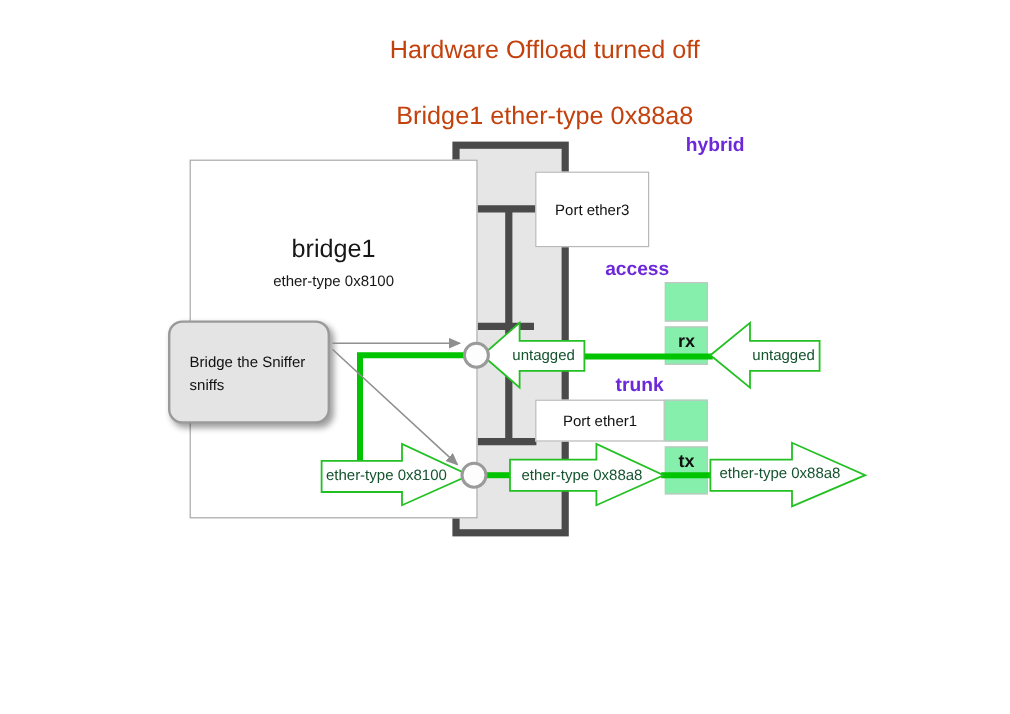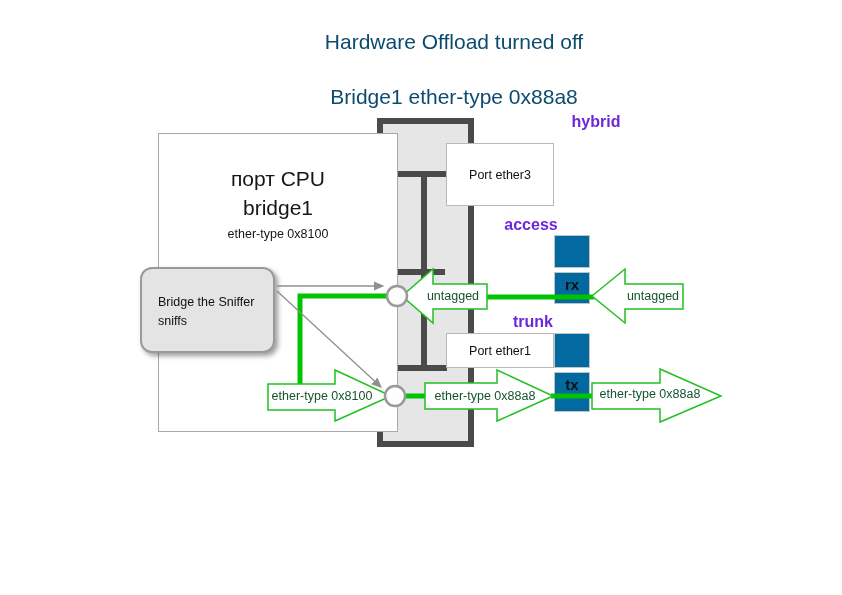--- a/index.html
+++ b/index.html
@@ -2,26 +2,26 @@
 <html><head>
 <meta charset="utf-8">
 <style>
   html,body{margin:0;padding:0;background:#ffffff;}
   #stage{
     position:relative;width:842px;height:595px;background:#ffffff;
     font-family:"Liberation Sans",sans-serif;color:#111;overflow:hidden;
   }
   .abs{position:absolute;}
   svg.layer{position:absolute;left:0;top:0;}
-  .title{font-size:21px;text-align:center;color:#0c4a6e;}
+  .title{font-size:21px;text-align:center;color:#c2410c;}
   .caption{font-size:15px;text-align:center;color:#161616;}
   .box{position:absolute;background:#ffffff;border:1px solid #a8a8a8;box-sizing:border-box;}
   .portbox{position:absolute;background:#ffffff;border:1px solid #b8b8b8;box-sizing:border-box;
            display:flex;align-items:center;justify-content:center;font-size:12.5px;color:#111;}
-  .cell{position:absolute;background:#0369a1;border:1px solid #c4c4c4;box-sizing:border-box;
+  .cell{position:absolute;background:#86efac;border:1px solid #c4c4c4;box-sizing:border-box;
         display:flex;align-items:center;justify-content:center;font-size:15px;font-weight:bold;color:#111;}
   .modelabel{position:absolute;font-size:16px;font-weight:bold;color:#6d28d9;text-align:center;}
   .flowlabel{position:absolute;font-size:12.5px;color:#14532d;text-align:center;pointer-events:none;}
   .cputext1{font-size:21px;text-align:center;color:#161616;}
   .cputext3{font-size:12.5px;text-align:center;color:#161616;}
   .callout{
     position:absolute;background:#e4e4e4;border:2px solid #9a9a9a;border-radius:12px;
     box-shadow:3px 3px 5px rgba(0,0,0,0.38);box-sizing:border-box;
     font-size:12.5px;color:#111;padding:24px 10px 0 16px;line-height:1.5;
   }
@@ -36,26 +36,25 @@
     <line x1="424" y1="172" x2="424" y2="370" stroke="#4a4a4a" stroke-width="6"></line>
     <line x1="398" y1="174" x2="447" y2="174" stroke="#4a4a4a" stroke-width="6"></line>
     <line x1="398" y1="272" x2="445" y2="272" stroke="#4a4a4a" stroke-width="6"></line>
     <line x1="398" y1="368" x2="447" y2="368" stroke="#4a4a4a" stroke-width="6"></line>
   </svg>
 
   <div class="abs title" style="left:254px;top:30px;width:400px;z-index:2">Hardware Offload turned off</div>
   <div class="abs title" style="left:254px;top:85px;width:400px;z-index:2">Bridge1 ether-type 0x88a8</div>
 
   <div class="box" style="left:158px;top:133px;width:240px;height:299px;z-index:2">
-    <div class="abs cputext1" style="left:0;top:33px;width:238px">порт CPU</div>
     <div class="abs cputext1" style="left:0;top:62px;width:238px">bridge1</div>
     <div class="abs cputext3" style="left:0;top:93px;width:238px">ether-type 0x8100</div>
   </div>
 
-  <div class="portbox" style="left:446px;top:143px;width:108px;height:63px;z-index:2">
+  <div class="portbox" style="left:446px;top:143px;width:95px;height:63px;z-index:2">
     <span>Port ether3</span>
   </div>
   <div class="portbox" style="left:446px;top:333px;width:108px;height:35px;z-index:2">
     <span>Port ether1</span>
   </div>
 
   <div class="cell" style="left:554px;top:235px;width:36px;height:33px;z-index:2"></div>
   <div class="cell" style="left:554px;top:272px;width:36px;height:32px;z-index:2;align-items:flex-start;padding-top:3px">rx</div>
   <div class="cell" style="left:554px;top:333px;width:36px;height:35px;z-index:2"></div>
   <div class="cell" style="left:554px;top:372px;width:36px;height:40px;z-index:2;align-items:flex-start;padding-top:3px">tx</div>

